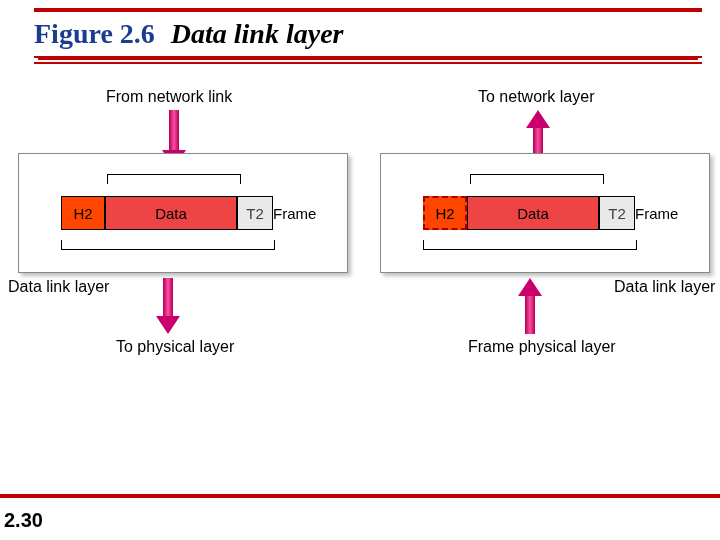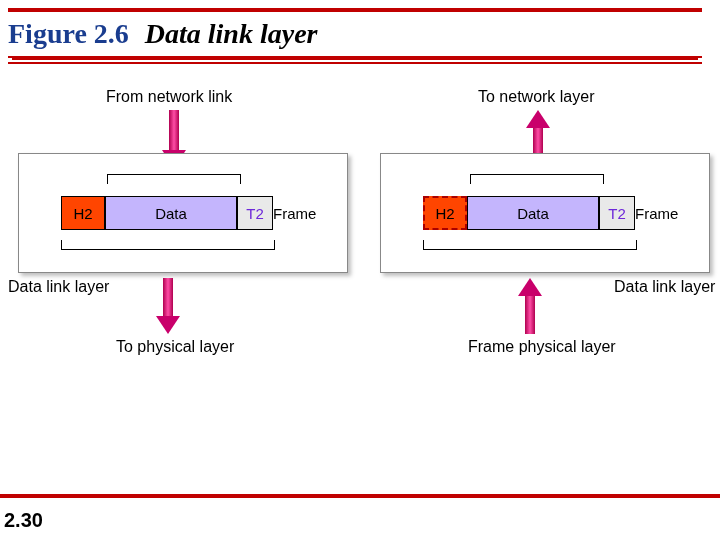--- a/index.html
+++ b/index.html
@@ -6,21 +6,21 @@
   body {
     width: 720px;
     height: 540px;
     background: #fff;
     font-family: "Times New Roman", serif;
     position: relative;
   }
   .title-bar {
     border-top: 4px solid #c00000;
     border-bottom: 2px solid #c00000;
-    margin: 8px 18px 0 8px;
+    margin: 8px 18px 0 34px;
     padding: 6px 0 6px 0;
     box-shadow: 0 6px 0 -4px #c00000;
     position: relative;
   }
   .title-bar::after {
     content: "";
     position: absolute;
     left: 0; right: 0; bottom: -8px;
     height: 2px;
     background: #c00000;
@@ -66,22 +66,22 @@
     height: 34px;
     border: 1px solid #000;
     display: flex;
     align-items: center;
     justify-content: center;
     font-family: Arial, sans-serif;
     font-size: 15px;
   }
   .seg.h2   { width: 44px; background: #ff4500; color: #000; }
   .seg.h2.dashed { border: 2px dashed #a00; background:#ff4500; }
-  .seg.data { width: 132px; background: #c4b5fd; color: #000; }
-  .seg.t2   { width: 36px; background: #e9e9e9; color: #6d28d9; }
+  .seg.data { width: 132px; background: #ef4444; color: #000; }
+  .seg.t2   { width: 36px; background: #e9e9e9; color: #404040; }
   .seg-label {
     font-family: Arial, sans-serif;
     font-size: 15px;
   }
   .bracket {
     position: absolute;
     border-top: 1px solid #000;
     border-left: 1px solid #000;
     border-right: 1px solid #000;
     height: 10px;

